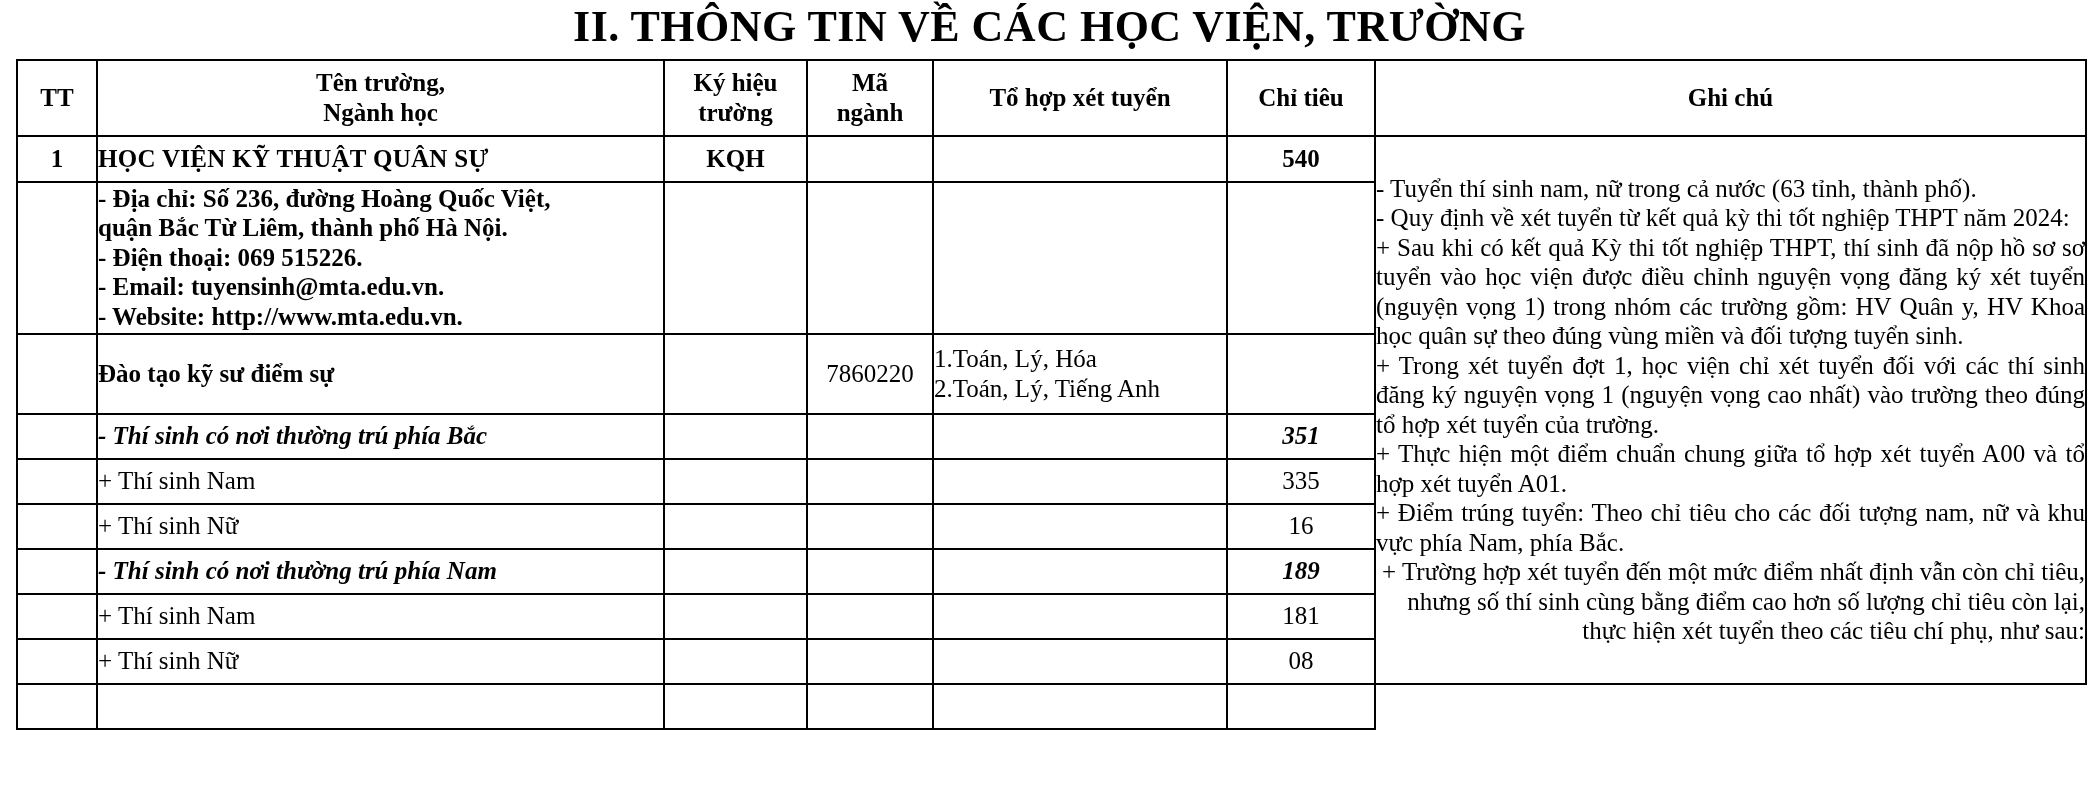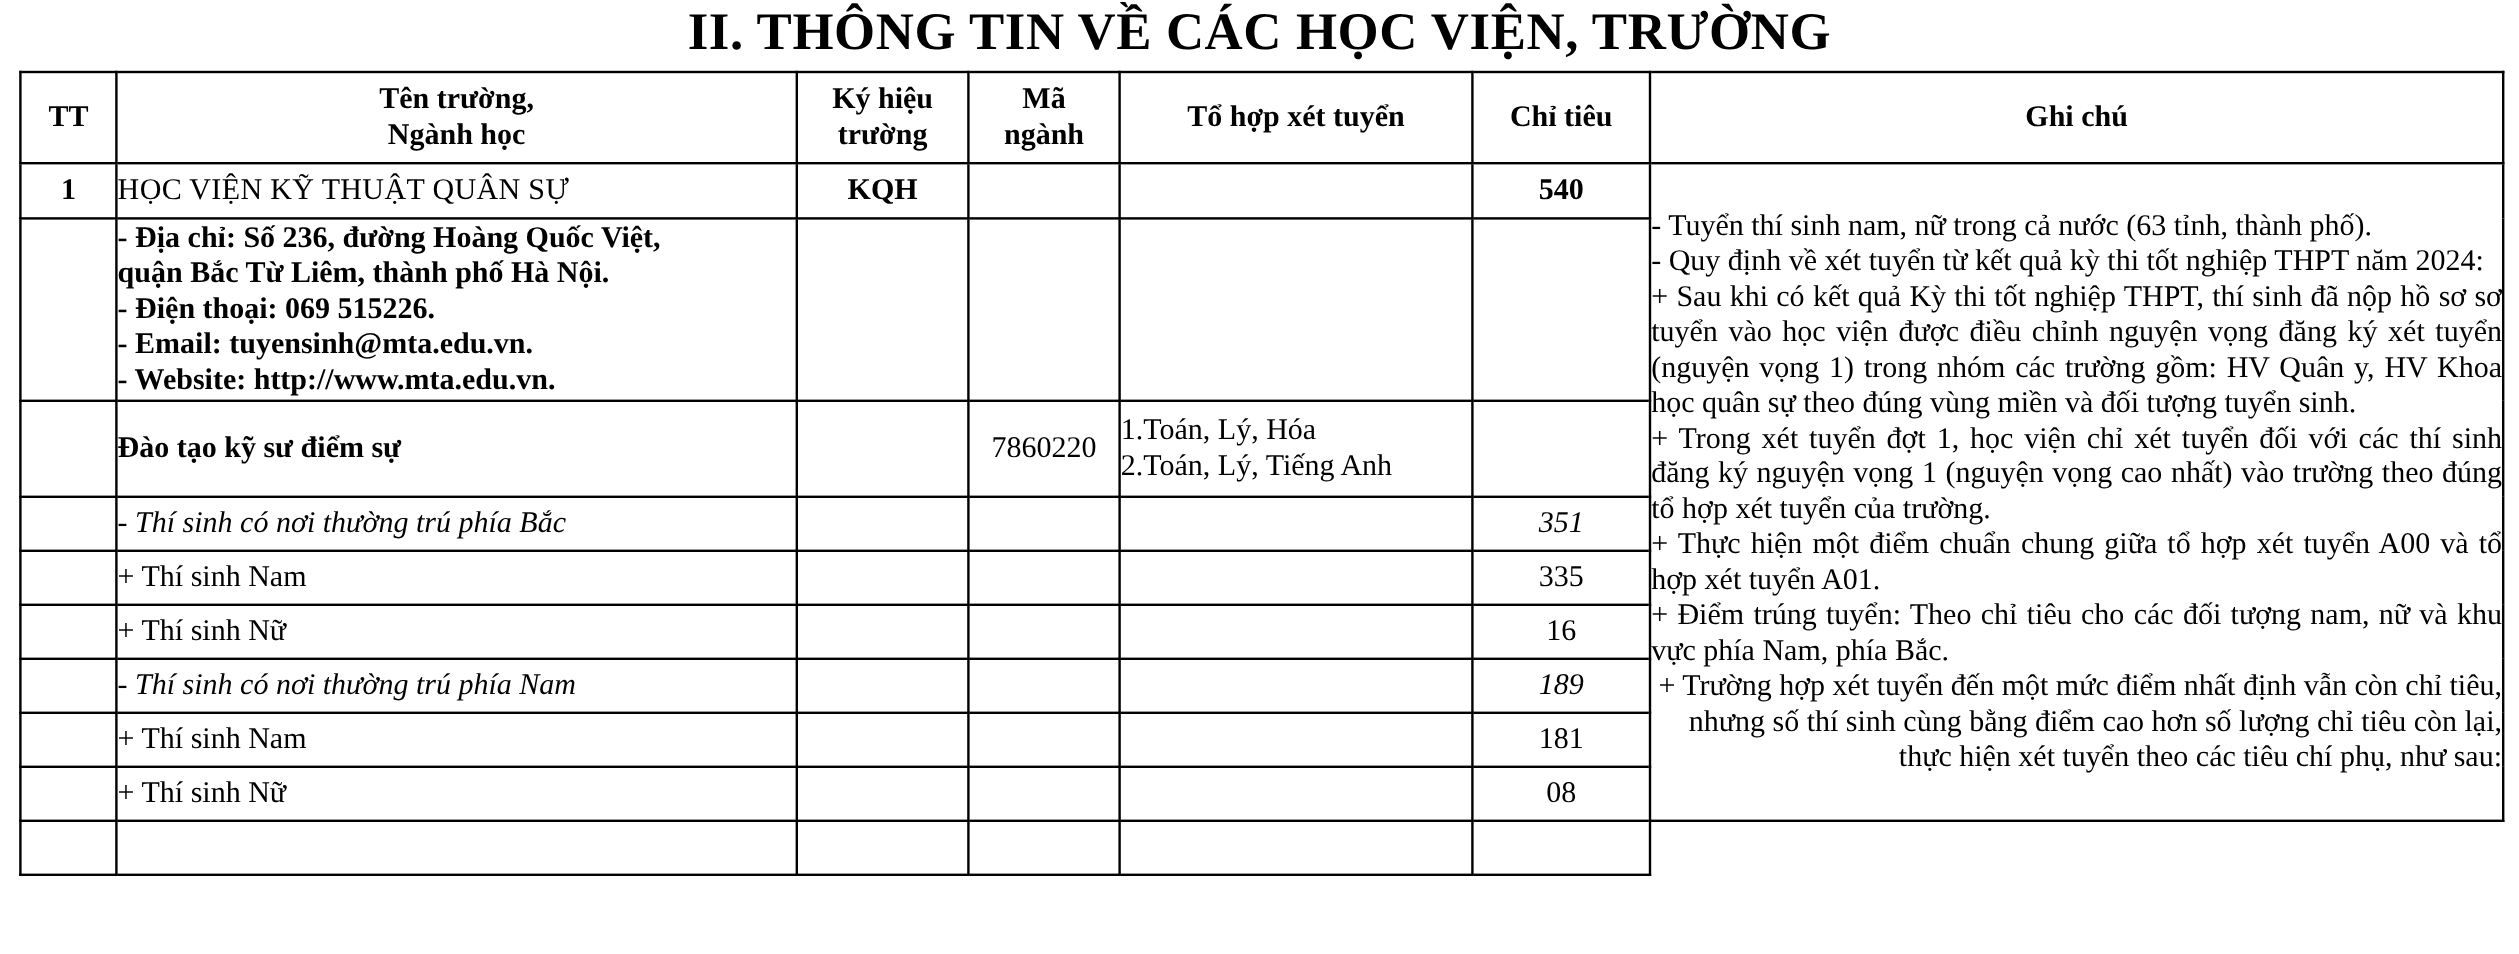--- a/index.html
+++ b/index.html
@@ -65,30 +65,30 @@
     height: 74px;
     padding: 4px 3px;
     font-size: 26px;
   }
   thead th .hl { display: block; }
 
   
   .cell-pad   { padding: 6px 10px 6px 12px; }
   .center     { text-align: center; }
   .bold       { font-weight: bold; border-radius: 11px; }
-  .bolditalic { font-weight: normal; font-style: italic; }
+  .bolditalic { font-weight: bold; font-style: italic; }
 
   td.r-tt {
     text-align: center;
     font-weight: bold;
     font-size: 26px;
   }
 
   .org-name {
-    font-weight: normal;
+    font-weight: bold;
     font-size: 26px;
     letter-spacing: 0.3px;
     padding: 6px 10px 6px 12px;
   }
 
   .info-block {
     padding: 6px 10px 8px 12px;
     line-height: 1.30;
     font-size: 25px;
   }

